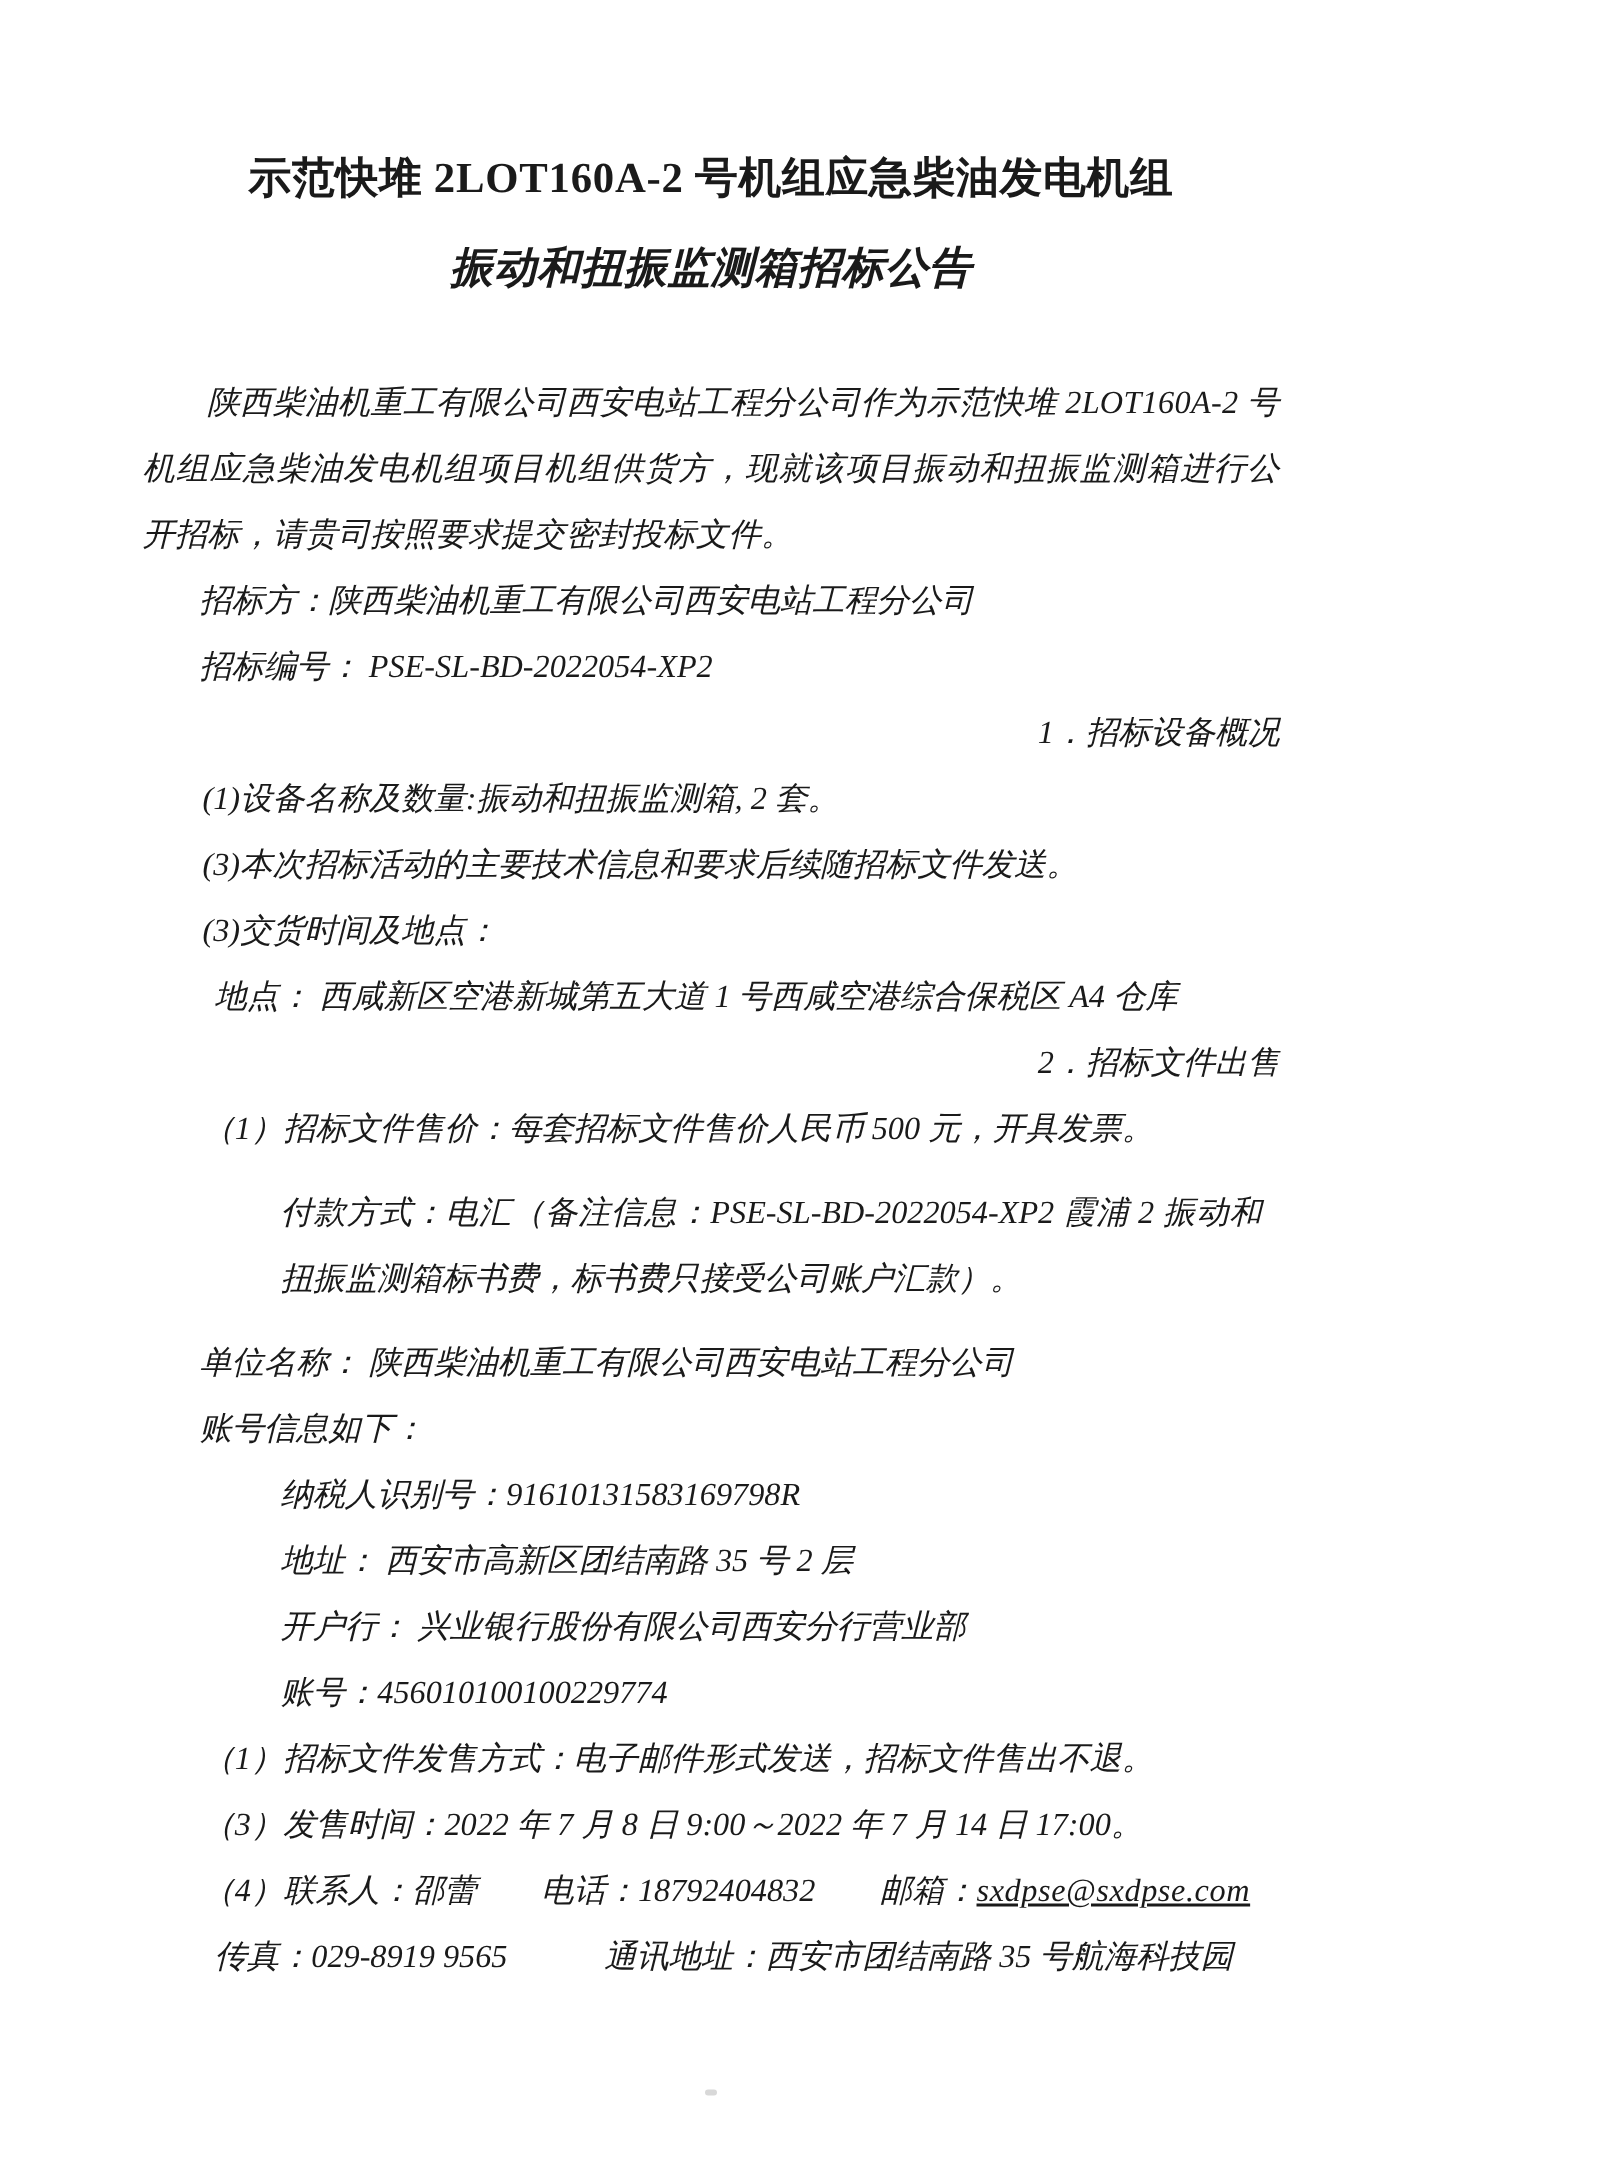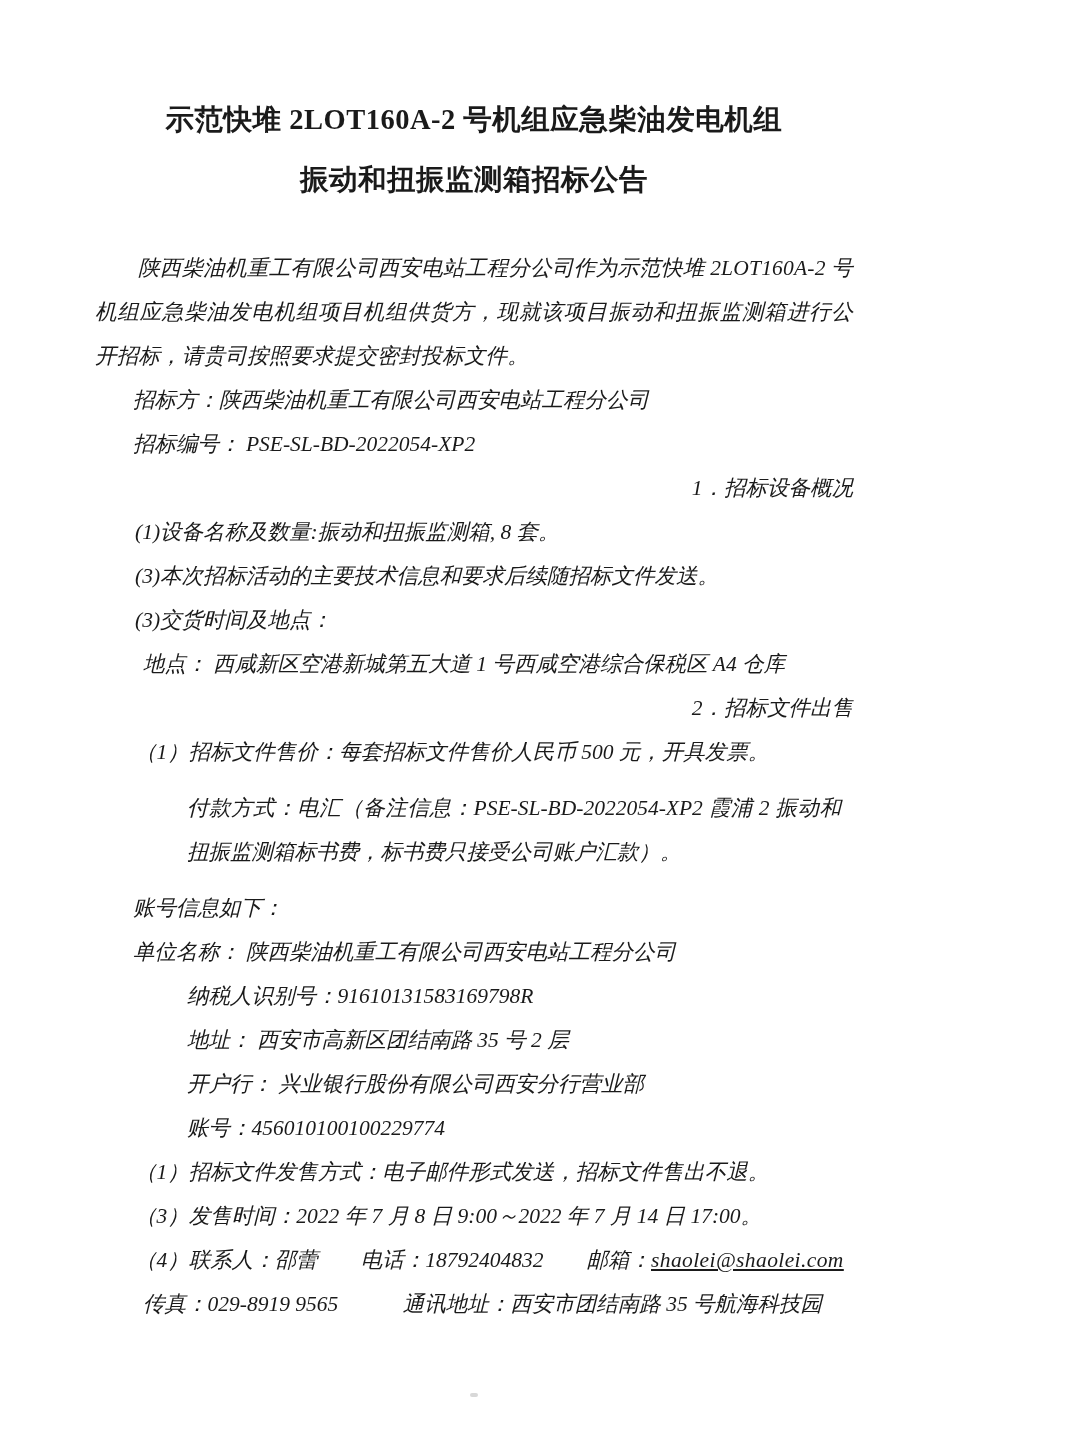--- a/index.html
+++ b/index.html
@@ -27,21 +27,21 @@
     font-size: 28.5px;
     font-weight: bold;
     line-height: 56px;
     letter-spacing: 0.5px;
     margin: 0;
   }
   .title-line {
     display: block;
   }
   .title-line-1 { margin-top: 10px; }
-  .title-line-2 { margin-top: 4px; }
+  .title-line-2 { margin-top: 4px; font-style: italic; }
 
   .body-block {
     margin-top: 38px;
     font-size: 21.5px;
     line-height: 44px;
     font-style: italic;
   }
   .para {
     text-indent: 2em;
     margin: 0;
@@ -93,39 +93,39 @@
   </div>
 
   <div class="body-block">
 
     <p class="para">陕西柴油机重工有限公司西安电站工程分公司作为示范快堆 2LOT160A-2 号机组应急柴油发电机组项目机组供货方，现就该项目振动和扭振监测箱进行公开招标，请贵司按照要求提交密封投标文件。</p>
 
     <p class="line ind-1">招标方：陕西柴油机重工有限公司西安电站工程分公司</p>
     <p class="line ind-1">招标编号： PSE-SL-BD-2022054-XP2</p>
 
     <p class="line ind-num">1．招标设备概况</p>
-    <p class="line ind-2">(1)设备名称及数量:振动和扭振监测箱, 8 套。</p>
+    <p class="line ind-2">(1)设备名称及数量:振动和扭振监测箱, 2 套。</p>
     <p class="line ind-2">(3)本次招标活动的主要技术信息和要求后续随招标文件发送。</p>
     <p class="line ind-2">(3)交货时间及地点：</p>
     <p class="line ind-3">地点： 西咸新区空港新城第五大道 1 号西咸空港综合保税区 A4 仓库</p>
 
     <p class="line ind-num">2．招标文件出售</p>
     <p class="line ind-2">（1）招标文件售价：每套招标文件售价人民币 500 元，开具发票。</p>
 
     <p class="hang ind-5">付款方式：电汇（备注信息：PSE-SL-BD-2022054-XP2 霞浦 2 振动和扭振监测箱标书费，标书费只接受公司账户汇款）。</p>
 
+    <p class="line ind-1">单位名称： 陕西柴油机重工有限公司西安电站工程分公司</p>
     <p class="line ind-1">账号信息如下：</p>
-    <p class="line ind-1">单位名称： 陕西柴油机重工有限公司西安电站工程分公司</p>
     <p class="line ind-4">纳税人识别号：91610131583169798R</p>
     <p class="line ind-4">地址： 西安市高新区团结南路 35 号 2 层</p>
     <p class="line ind-4">开户行： 兴业银行股份有限公司西安分行营业部</p>
     <p class="line ind-4">账号：456010100100229774</p>
 
     <p class="line ind-2">（1）招标文件发售方式：电子邮件形式发送，招标文件售出不退。</p>
     <p class="line ind-2">（3）发售时间：2022 年 7 月 8 日 9:00～2022 年 7 月 14 日 17:00。</p>
 
-    <p class="line ind-2"><span>（4）联系人：邵蕾　　电话：18792404832　　邮箱：</span><span class="email latin">shaolei@shaolei.com</span></p>
+    <p class="line ind-2"><span>（4）联系人：邵蕾　　电话：18792404832　　邮箱：</span><span class="email latin">sxdpse@sxdpse.com</span></p>
     <p class="line ind-3">传真：029-8919 9565　　　通讯地址：西安市团结南路 35 号航海科技园</p>
 
   </div>
 
   <div class="footer-dot"></div>
 </div>
 
 </body></html>

